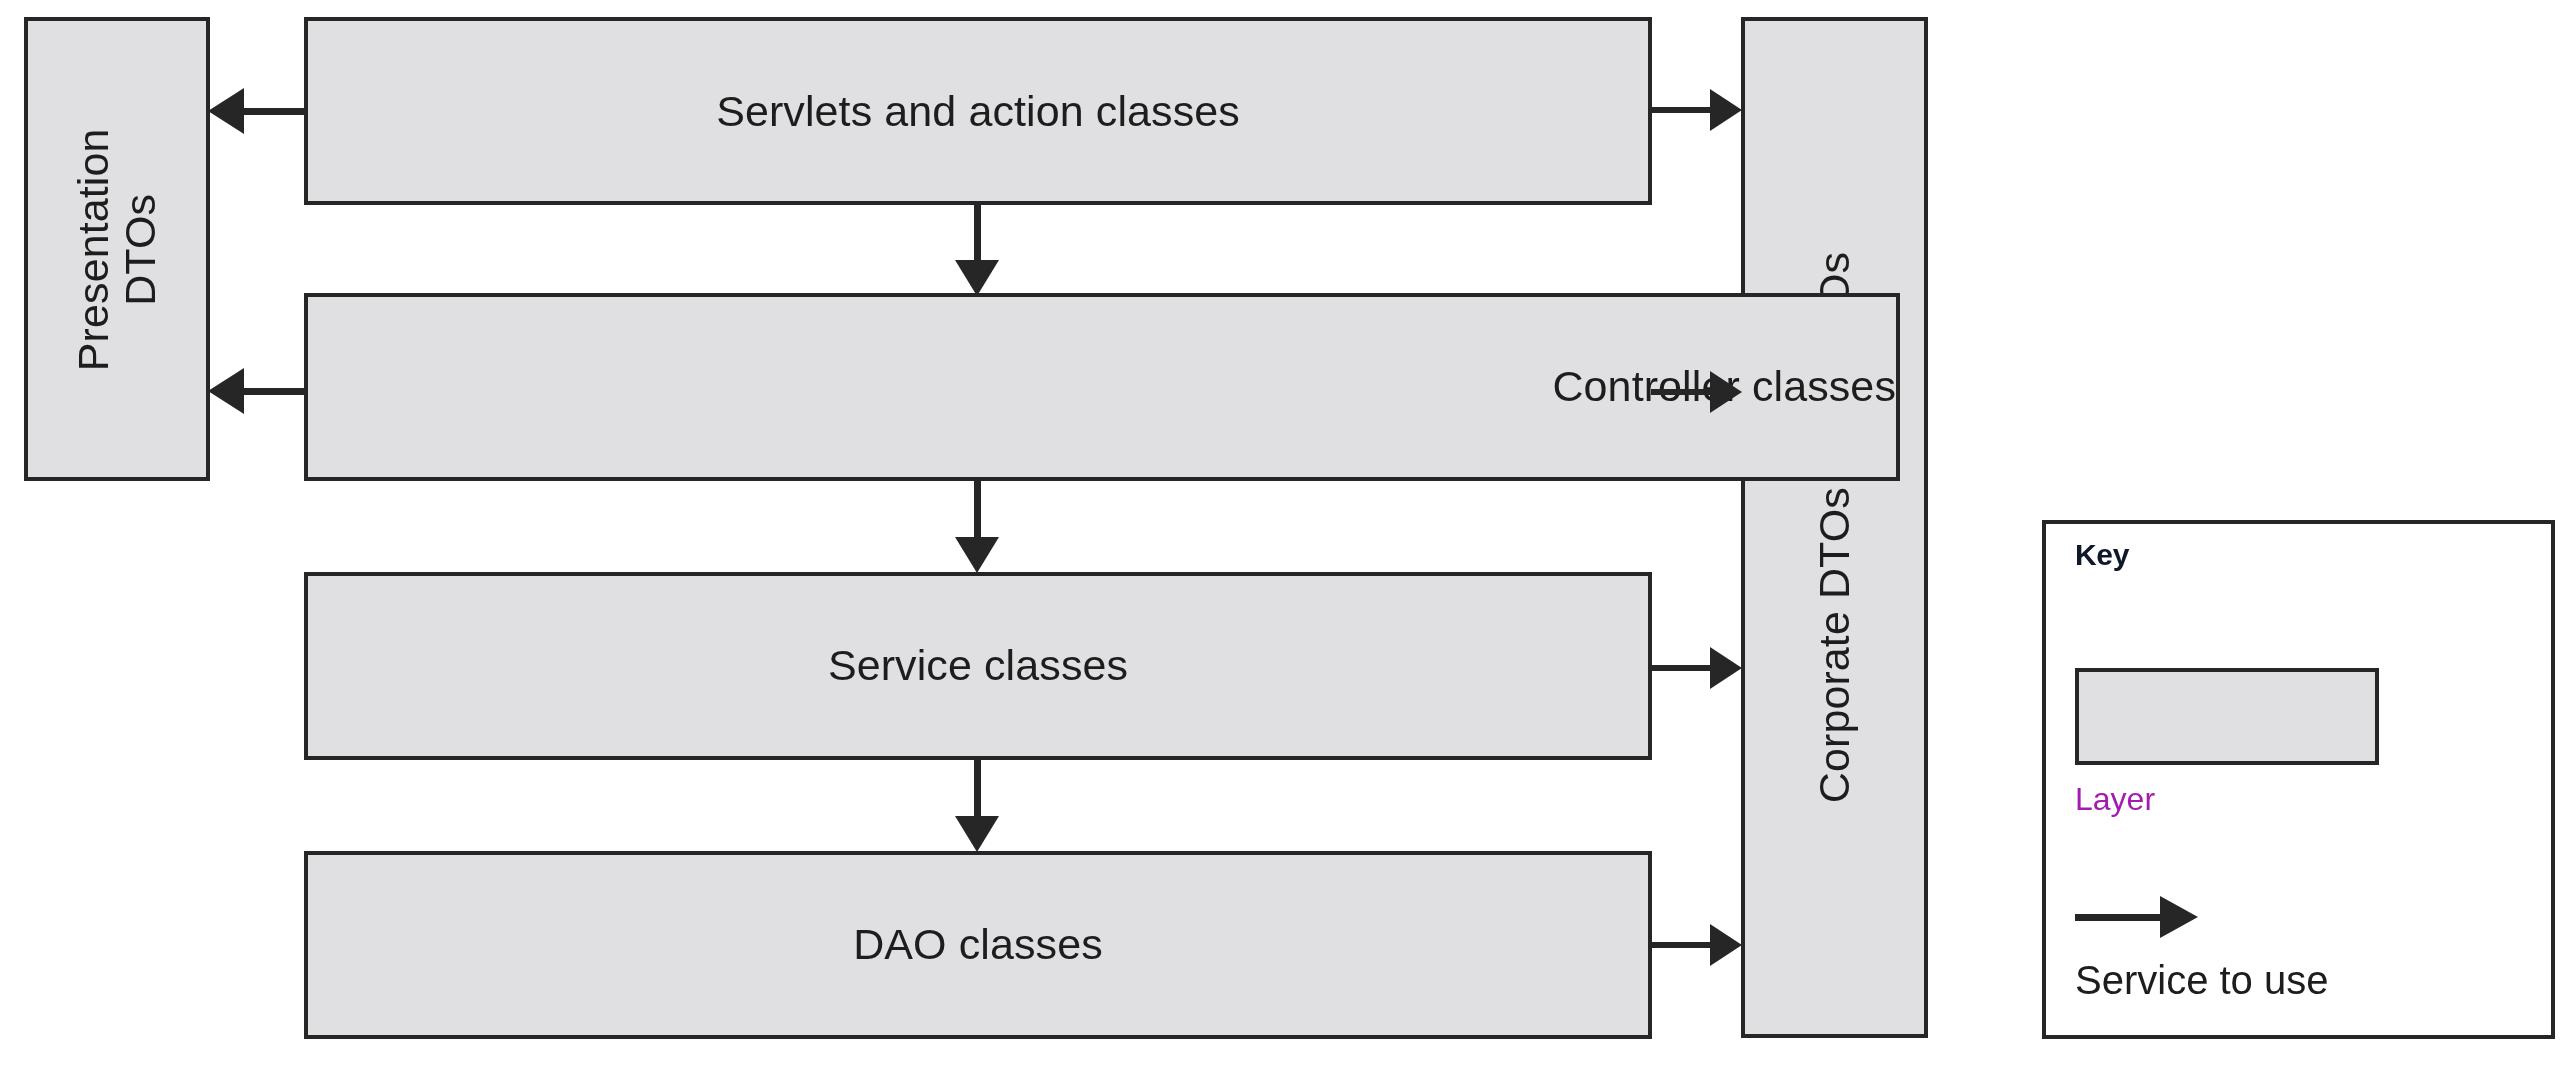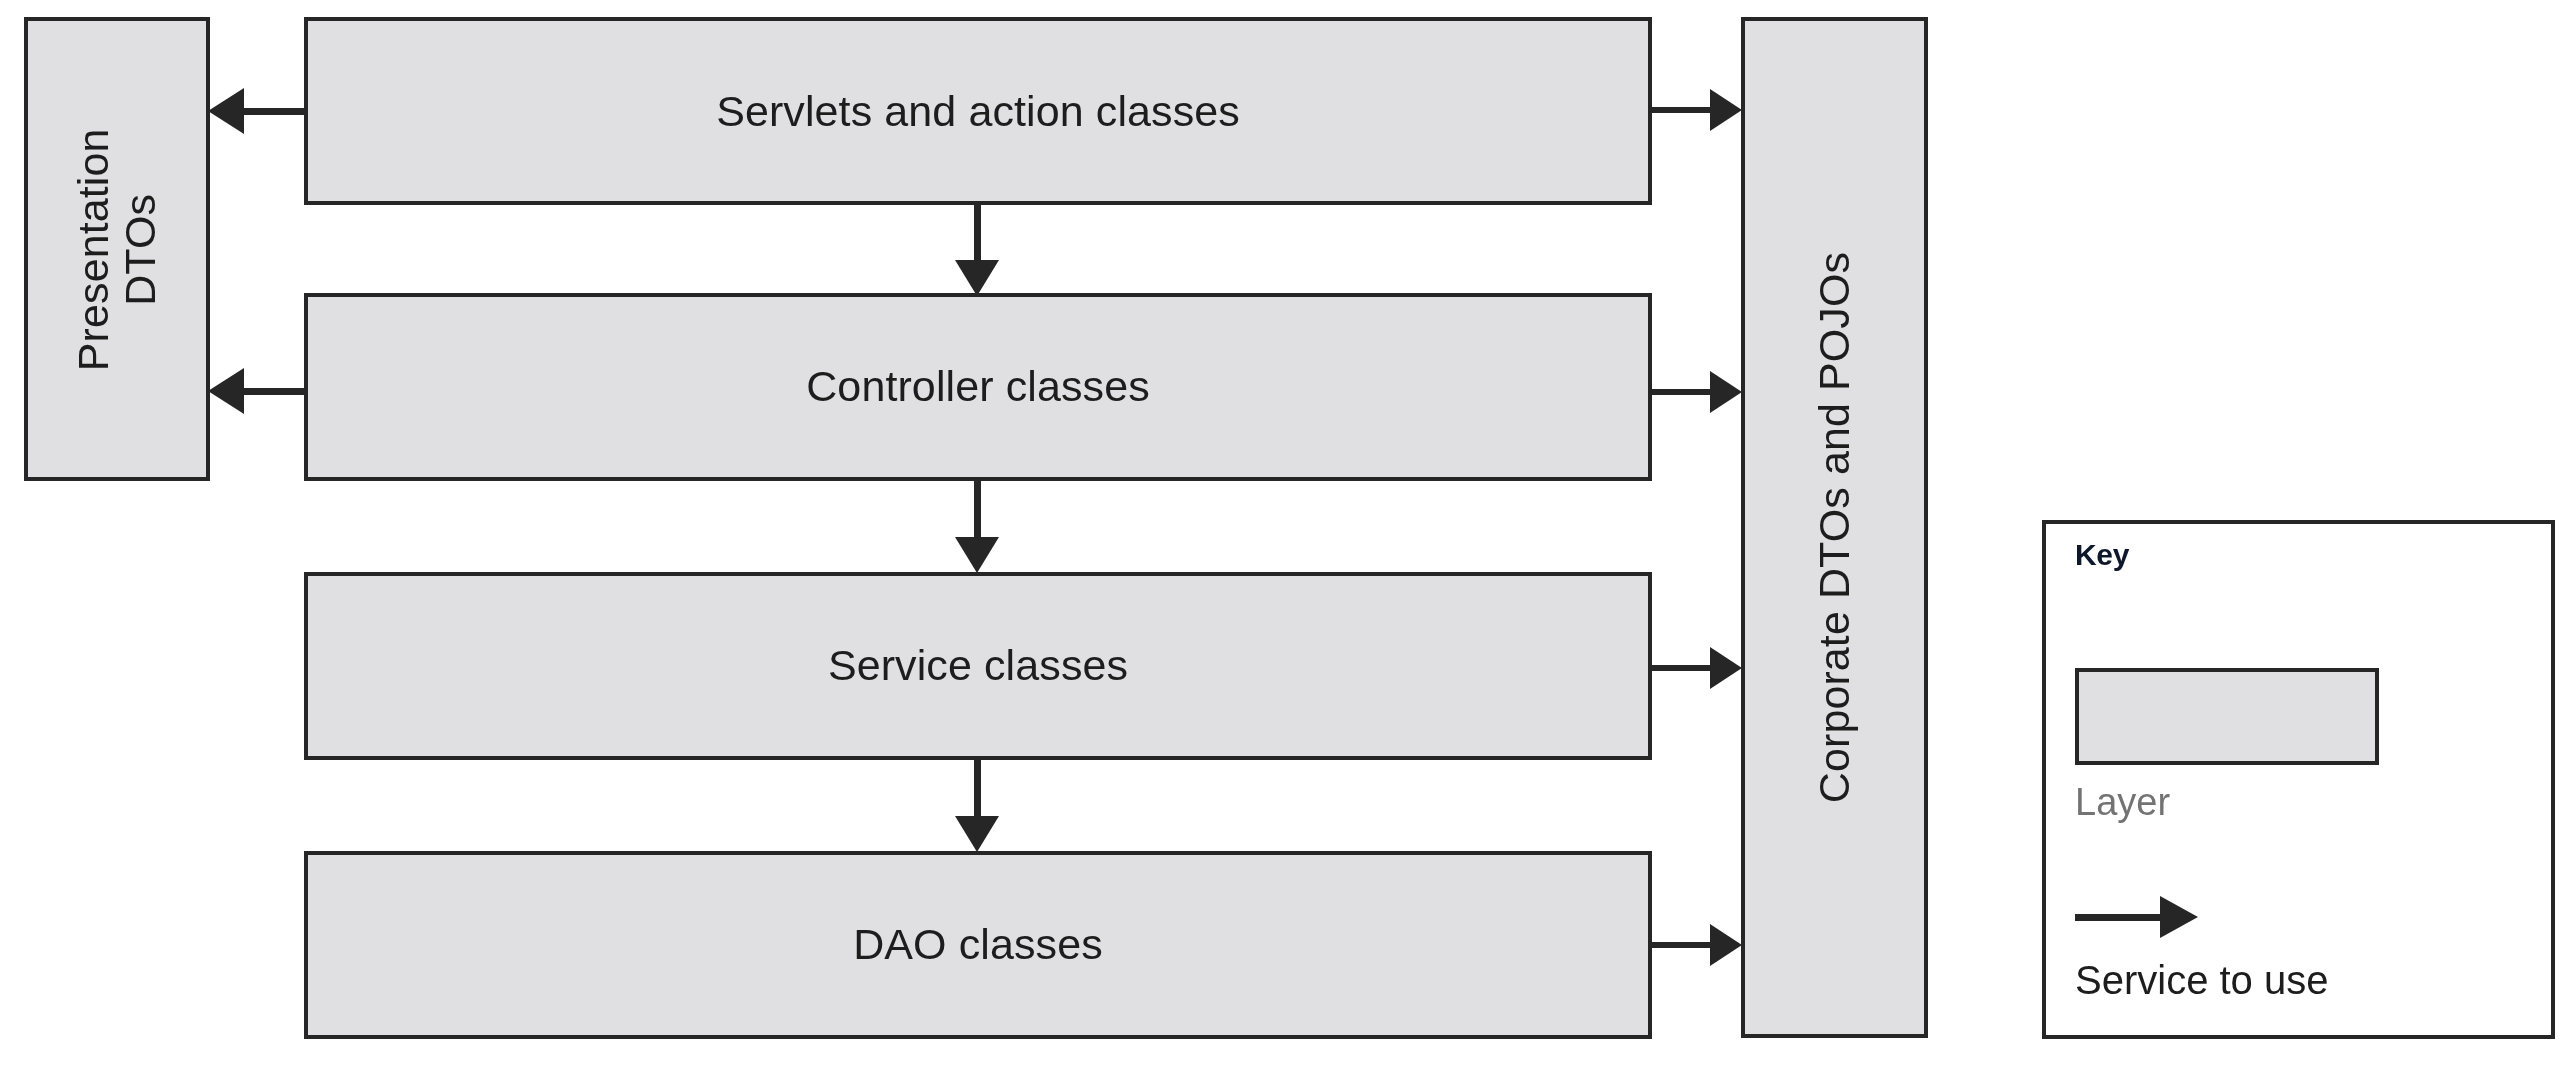--- a/index.html
+++ b/index.html
@@ -44,21 +44,21 @@
   .vbox-label-2 {
     display: flex;
     flex-direction: column;
     align-items: center;
     justify-content: center;
     gap: 1.4px;
   }
 
   
   .layer-1 { left: 304px; top: 17.4px;   width: 1348px; height: 188px; }
-  .layer-2 { left: 304px; top: 293px;  width: 1348px; height: 188px; }
+  .layer-2 { left: 304px; top: 293px;  width: 1596px; height: 188px; justify-content: flex-end; }
   .layer-3 { left: 304px; top: 572px;  width: 1348px; height: 188px; }
   .layer-4 { left: 304px; top: 851px; width: 1348px; height: 188px; }
 
   .side-left  { left: 24px;   top: 17.4px; width: 186px; height: 464px; }
   .side-right { left: 1741px; top: 17.4px; width: 187px; height: 1021px; }
 
   
   .arrow { position: absolute; }
 
   
@@ -161,22 +161,22 @@
     position: absolute;
     left: 29px; top: 144px;
     width: 304px; height: 97px;
     background: #e0e0e2;
     border: 4.9px solid #262626;
     box-sizing: border-box;
   }
   .key-label-layer {
     position: absolute;
     left: 29px; top: 257px;
-    font-size: 38px;
-    color: #737373;
+    font-size: 32px;
+    color: #a21caf;
   }
   .key-arrow {
     position: absolute;
     left: 28.5px; top: 372px;
     width: 125px; height: 42px;
   }
   .key-arrow .arrow-shaft-h { left: 0; width: 90px; height: 7.6px; margin-top: -3.5px; }
   .key-arrow .head-right {
     left: 85px;
     border-top: 21px solid transparent;

